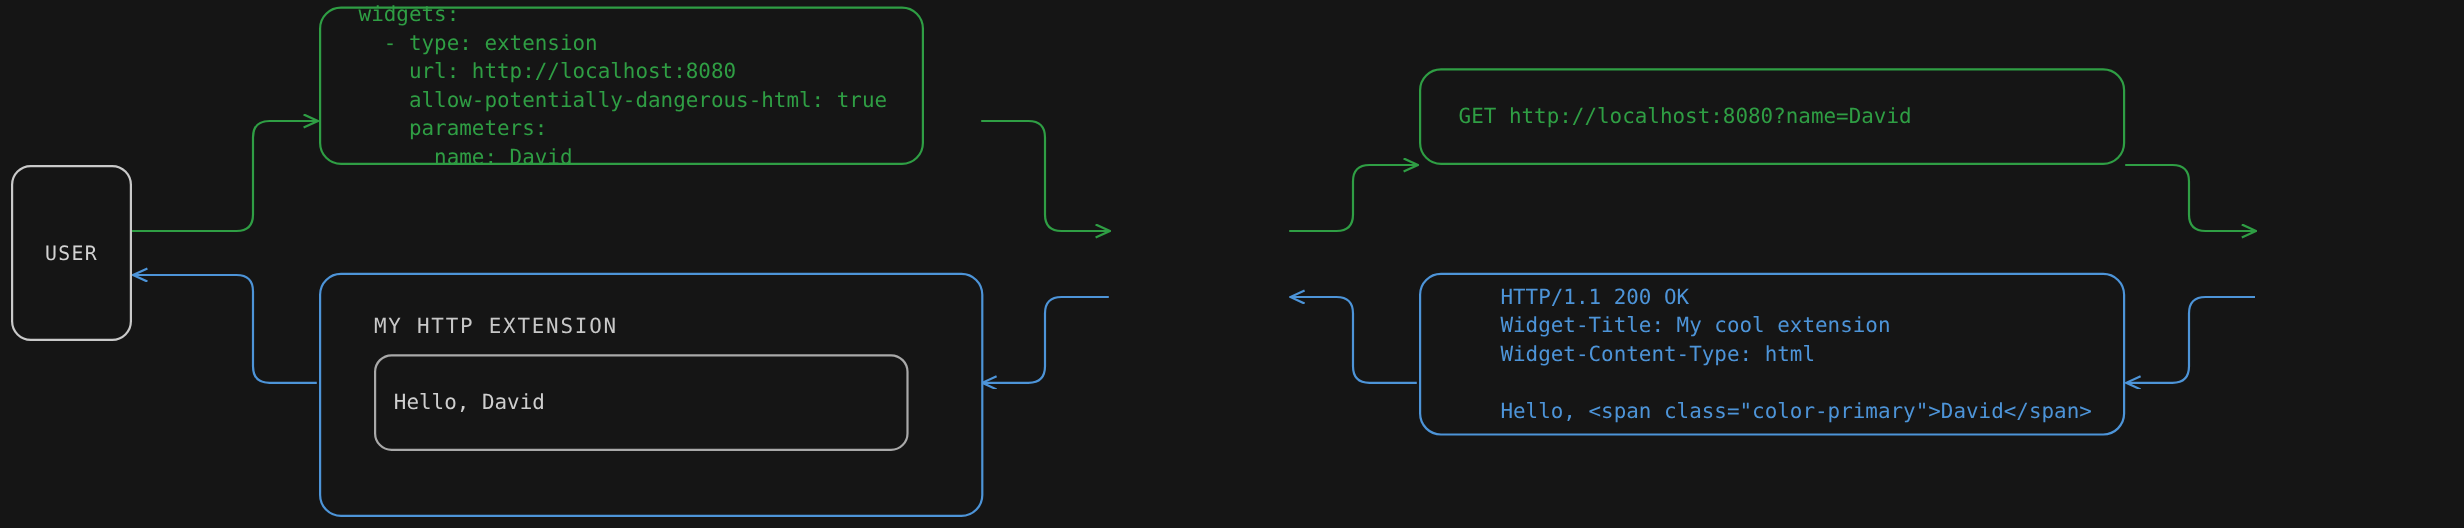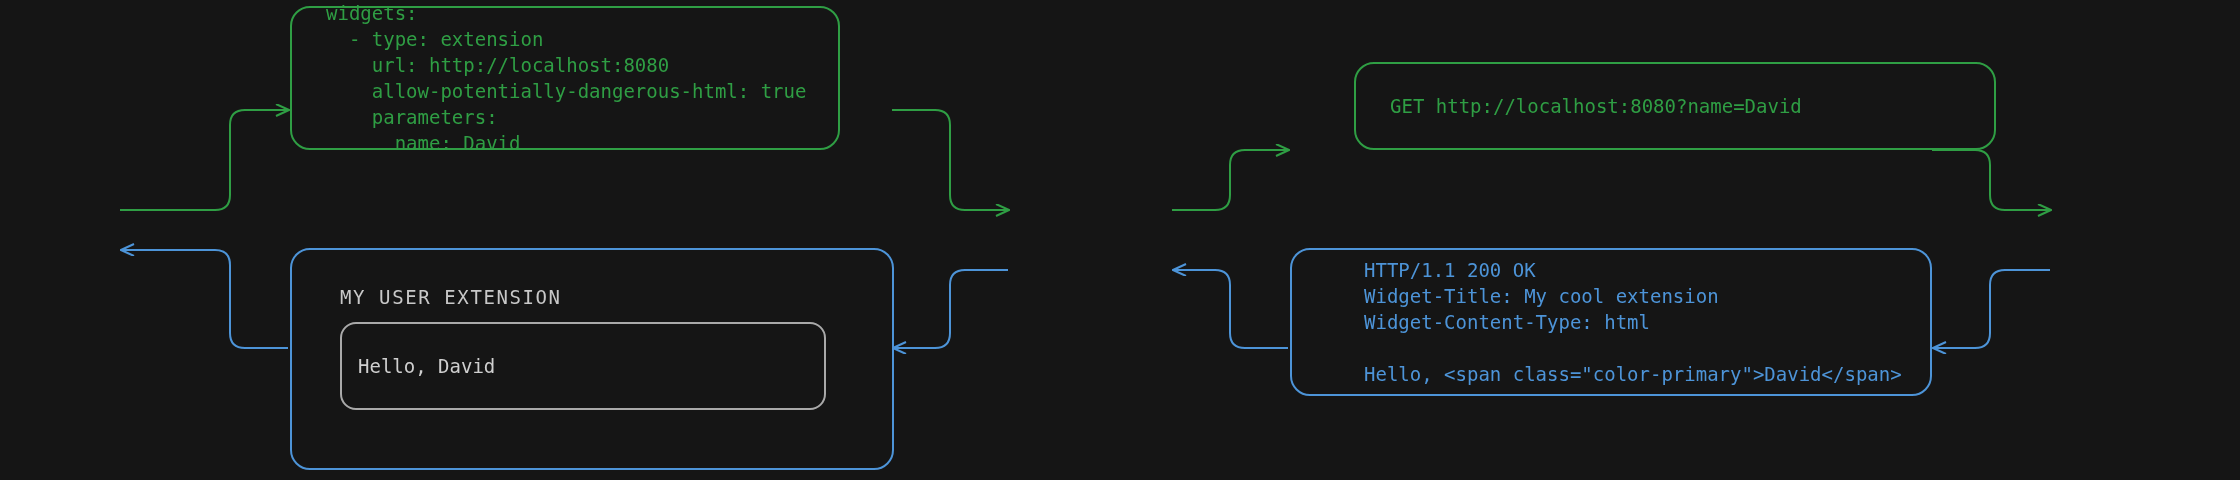--- a/index.html
+++ b/index.html
@@ -106,45 +106,48 @@
 
     <path d="M2050,270 L2005,270 Q1990,270 1990,285 L1990,333 Q1990,348 1975,348 L1934,348" fill="none" stroke="#4d94d8" stroke-width="2" marker-end="url(#ah-blue)"></path>
 
     <path d="M1288,348 L1245,348 Q1230,348 1230,333 L1230,285 Q1230,270 1215,270 L1174,270" fill="none" stroke="#4d94d8" stroke-width="2" marker-end="url(#ah-blue)"></path>
 
     <path d="M1008,270 L965,270 Q950,270 950,285 L950,333 Q950,348 935,348 L894,348" fill="none" stroke="#4d94d8" stroke-width="2" marker-end="url(#ah-blue)"></path>
 
     <path d="M288,348 L245,348 Q230,348 230,333 L230,265 Q230,250 215,250 L122,250" fill="none" stroke="#4d94d8" stroke-width="2" marker-end="url(#ah-blue)"></path>
   </svg>
 
+  <div class="node" style="left:10px; top:150px; width:110px; height:160px;">
+    <span class="label">USER</span>
+  </div>
 
 
 
   <div class="codebox green" style="left:290px; top:6px; width:550px; height:144px;">
     <pre class="code green">widgets:
   - type: extension
     url: http://localhost:8080
     allow-potentially-dangerous-html: true
     parameters:
       name: David</pre>
   </div>
 
-  <div class="codebox green" style="left:1354px; top:62px; width:642px; height:88px;">
+  <div class="codebox green" style="left:1290px; top:62px; width:642px; height:88px;">
     <pre class="code green">GET http://localhost:8080?name=David</pre>
   </div>
 
   <div class="codebox blue" style="left:1290px; top:248px; width:642px; height:148px;">
     <pre class="code blue">HTTP/1.1 200 OK
 Widget-Title: My cool extension
 Widget-Content-Type: html
 
 Hello, &lt;span class="color-primary"&gt;David&lt;/span&gt;</pre>
   </div>
 
   <div class="widgetbox" style="left:290px; top:248px; width:604px; height:222px;">
-    <div class="widget-title">MY USER EXTENSION</div>
+    <div class="widget-title">MY HTTP EXTENSION</div>
     <div class="widget-inner">
       <span class="line">Hello, </span>
         <span class="line accent-name" style="padding-left:0">David</span>
     </div>
   </div>
 
 </div>
 
 </body></html>

